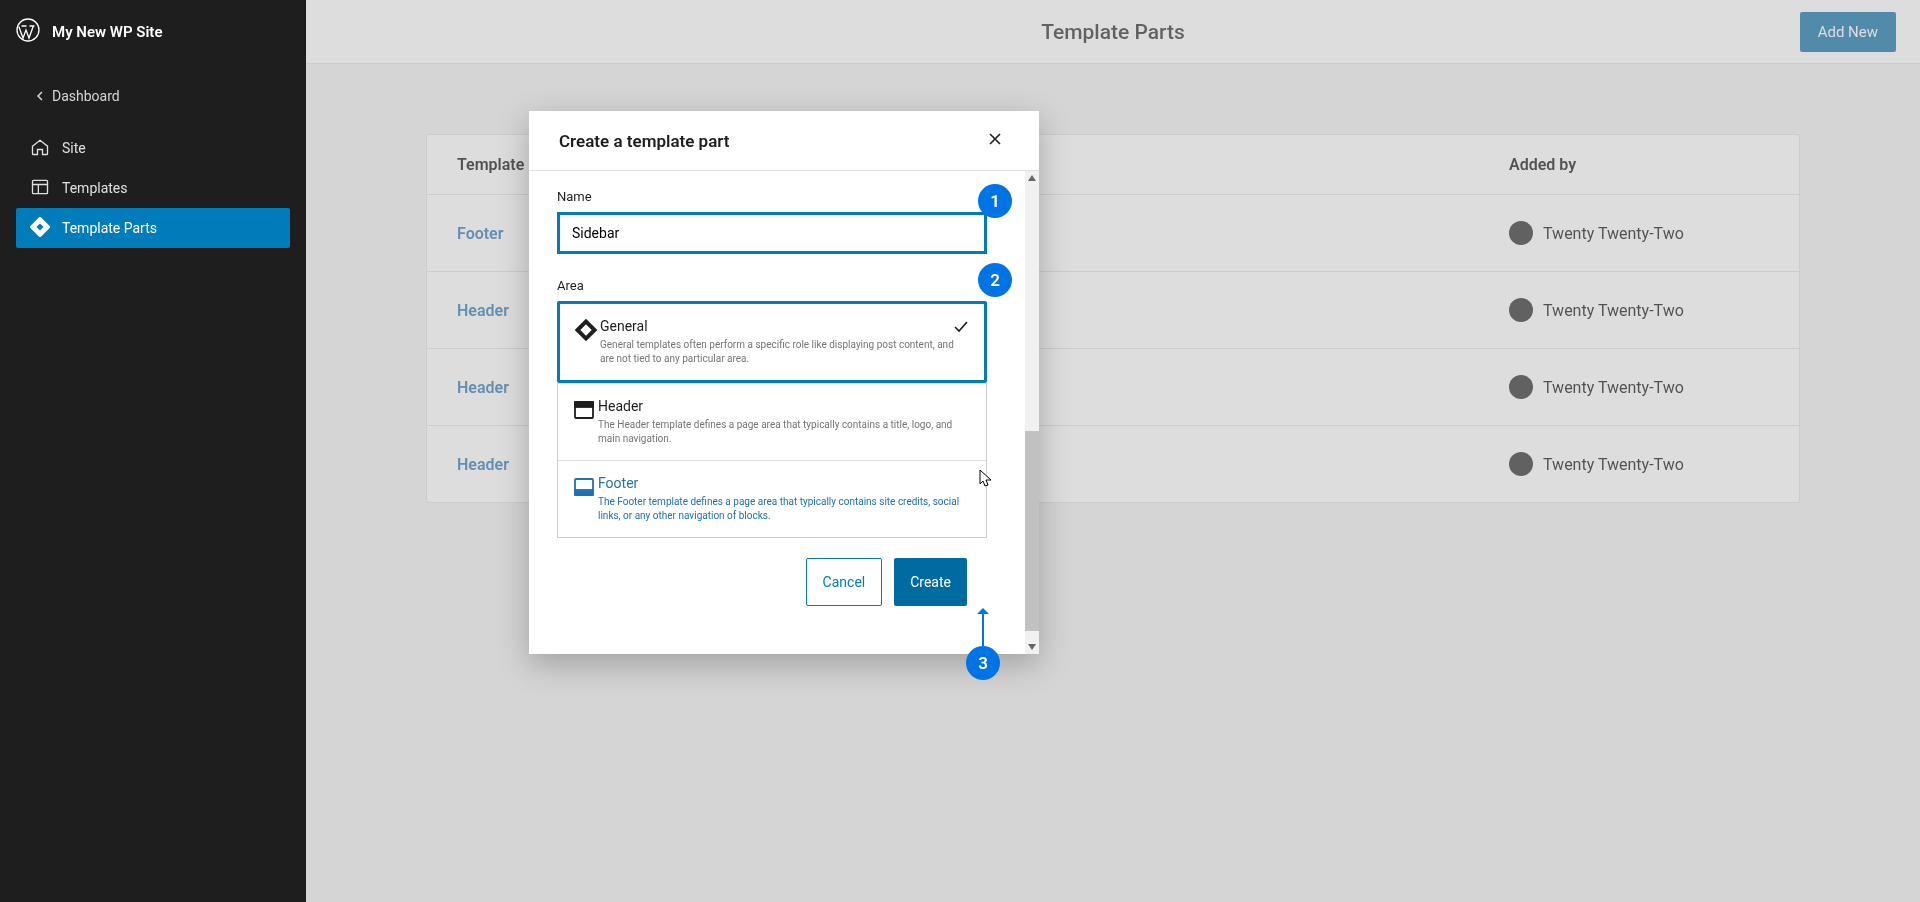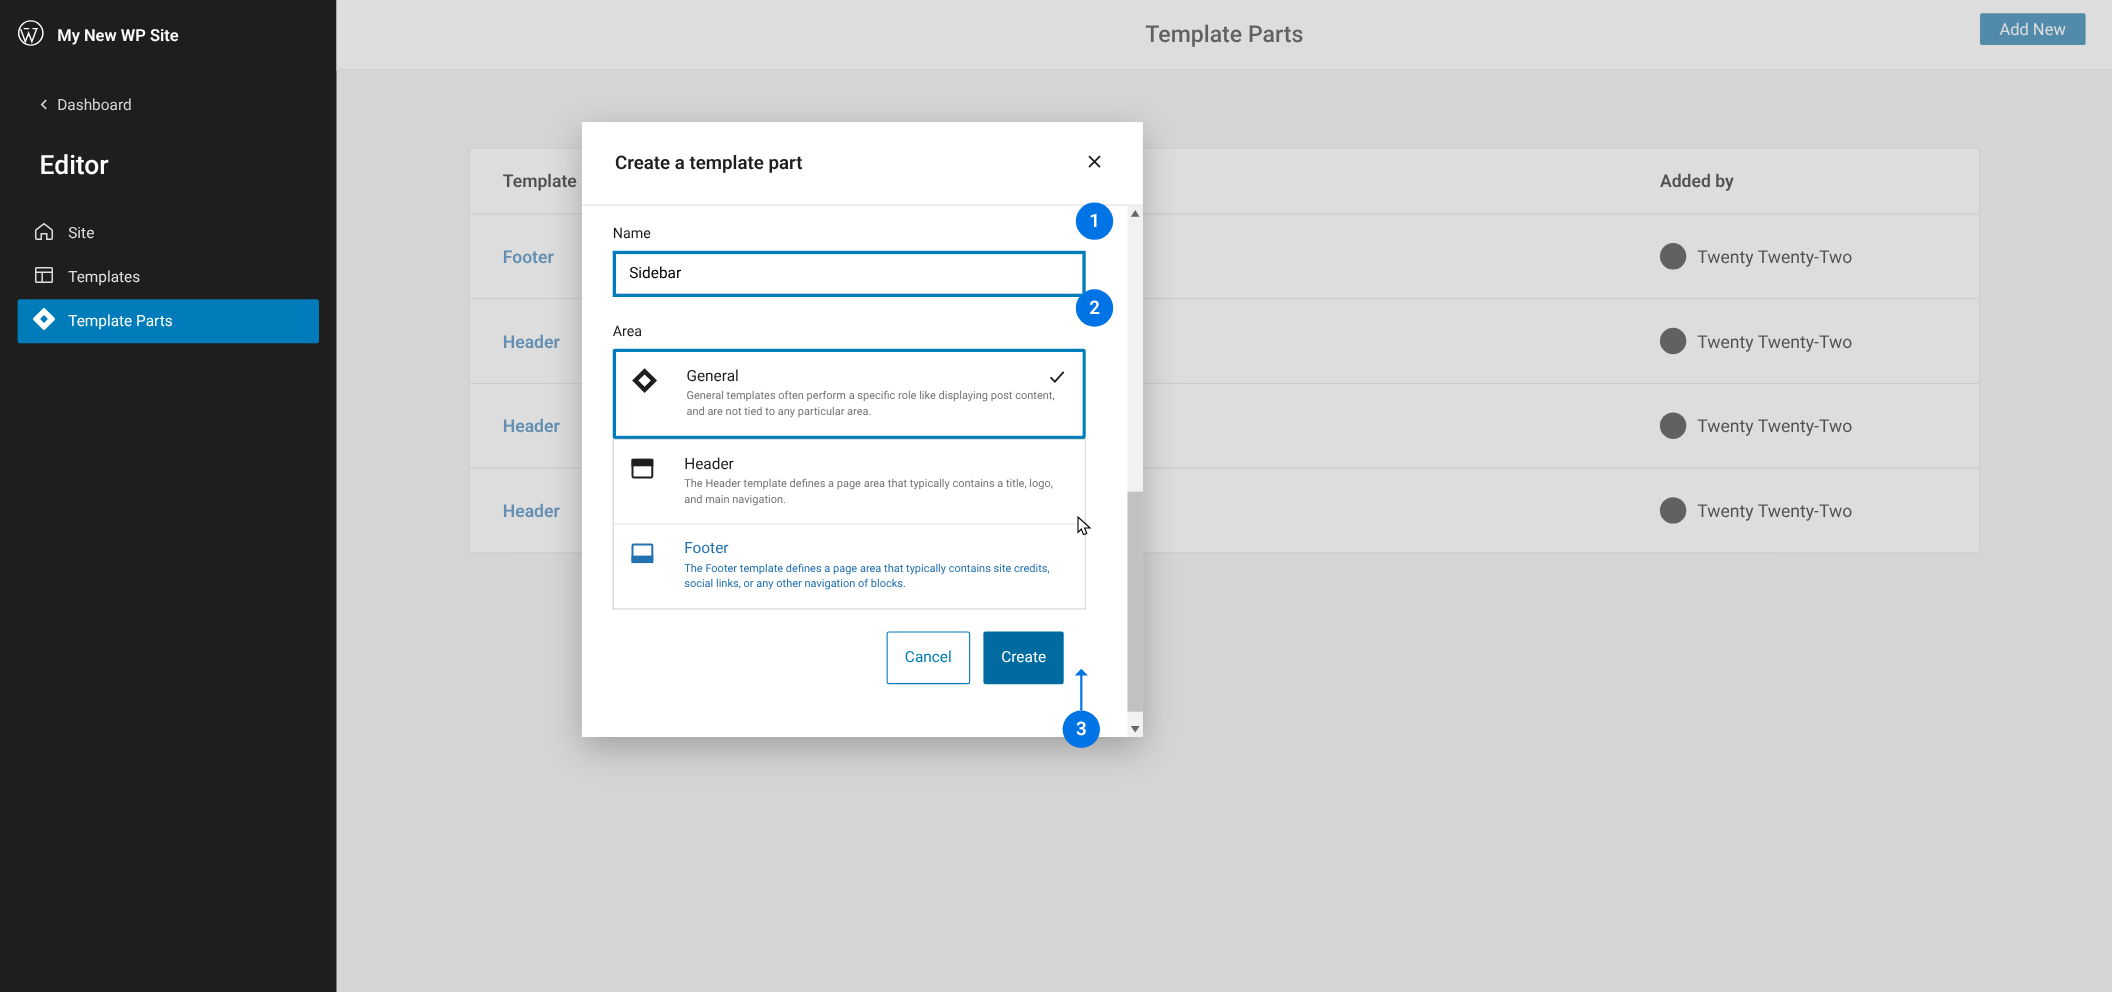--- a/index.html
+++ b/index.html
@@ -26,45 +26,45 @@
   .nav-list{display:flex;flex-direction:column;padding:8px 16px;gap:0}
   .nav-item{display:flex;align-items:center;gap:12px;height:40px;padding:0 14px;border-radius:2px;color:#e0e0e0;font-size:14px;cursor:pointer}
   .nav-item.active{background:var(--wp-blue);color:#fff}
   .nav-icon{width:20px;height:20px}
 
   
   .content{position:absolute;left:306px;top:0;right:0;height:100%}
   .content-overlay{position:absolute;inset:0;background:rgba(180,180,180,.45)}
   .topbar{position:relative;height:64px;display:flex;align-items:center;justify-content:center;border-bottom:1px solid var(--border);background:#fff}
   .page-title{font-size:21px;font-weight:500;color:var(--text)}
-  .add-new{position:absolute;right:24px;top:12px;height:29px;padding:0 18px;background:var(--wp-blue-d);color:#fff;border:none;font-size:15px;border-radius:2px;cursor:pointer}
+  .add-new{position:absolute;right:24px;top:12px;height:40px;padding:0 18px;background:var(--wp-blue-d);color:#fff;border:none;font-size:15px;border-radius:2px;cursor:pointer}
 
   .table-wrap{padding:70px 120px}
   .table{background:#fff;border:1px solid var(--border);border-radius:2px}
   .thead{display:flex;padding:20px 30px;font-weight:600;font-size:16px;border-bottom:1px solid var(--border)}
   .col-t{flex:1}
   .col-a{width:260px;display:flex;align-items:center;gap:10px}
   .trow{display:flex;align-items:center;padding:26px 30px;border-bottom:1px solid var(--border)}
   .trow:last-child{border-bottom:none}
   .tlink{color:var(--link);font-weight:600;font-size:16px}
   .avatar{width:24px;height:24px;border-radius:50%;background:#1e1e1e}
 
   
   .modal{position:absolute;left:529px;top:111px;width:510px;background:#fff;box-shadow:0 10px 30px rgba(0,0,0,.25)}
-  .modal-head{display:flex;align-items:center;justify-content:space-between;height:76px;padding:0 30px;border-bottom:1px solid var(--border)}
+  .modal-head{display:flex;align-items:center;justify-content:space-between;height:60px;padding:0 30px;border-bottom:1px solid var(--border)}
   .modal-title{font-size:17px;font-weight:600;color:var(--text)}
   .close-btn{width:28px;height:28px;display:flex;align-items:center;justify-content:center;cursor:pointer;background:none;border:none}
   .modal-body{position:relative;padding:18px 28px 24px}
   .scrollbar{position:absolute;right:0;top:0;width:14px;height:100%;background:#f1f1f1}
   .scrollbar::after{content:"";display:block;width:14px;height:200px;background:#c1c1c1;margin-top:260px}
   .scrollbar-arrow{position:absolute;right:2px;width:10px;height:10px}
   .field-label{font-size:13px;color:var(--text);margin:0 0 8px 0}
   .name-input{width:430px;height:42px;border:3px solid var(--wp-blue);padding:0 12px;font-size:14px;outline:none}
   .area-list{width:430px;border:3px solid var(--wp-blue);border-radius:2px;margin-top:8px}
-  .area-item{display:flex;gap:26px;padding:14px;border-bottom:1px solid var(--border);cursor:pointer;position:relative;background:#fff}
+  .area-item{display:flex;gap:2px;padding:14px;border-bottom:1px solid var(--border);cursor:pointer;position:relative;background:#fff}
   .area-item:last-child{border-bottom:none}
   .area-list .area-item:first-child{border-bottom:none}
   .area-wrapper{width:430px}
   .area-rest{border:1px solid #ccc;border-top:1px solid var(--border)}
   .area-icon{width:24px;height:24px;flex-shrink:0}
   .area-text{flex:1}
   .area-title{font-size:14px;margin-bottom:4px;color:var(--text)}
   .area-desc{font-size:10px;color:var(--muted);line-height:1.4}
   .check{position:absolute;right:14px;top:14px}
   .area-item.hover .area-title,.area-item.hover .area-desc{color:var(--link)}
@@ -99,21 +99,20 @@
 
   <div class="nav-back">
     <span>
       <svg width="10" height="10" viewBox="0 0 10 10">
           <path d="M6 1L2 5l4 4" fill="none" stroke="#d6d6d6" stroke-width="1.5"></path>
         </svg>
     </span>
     <span>Dashboard</span>
   </div>
 
-  <div class="nav-heading">Editor</div>
 
   <div class="nav-list">
     <div class="nav-item">
       <span>
         <svg class="nav-icon" viewBox="0 0 24 24" fill="none" stroke="#e0e0e0" stroke-width="1.6">
             <path d="M3 11l9-7 9 7v9a1 1 0 0 1-1 1h-5v-6h-6v6H4a1 1 0 0 1-1-1z"></path>
           </svg>
       </span>
       <span>Site</span>
     </div>

